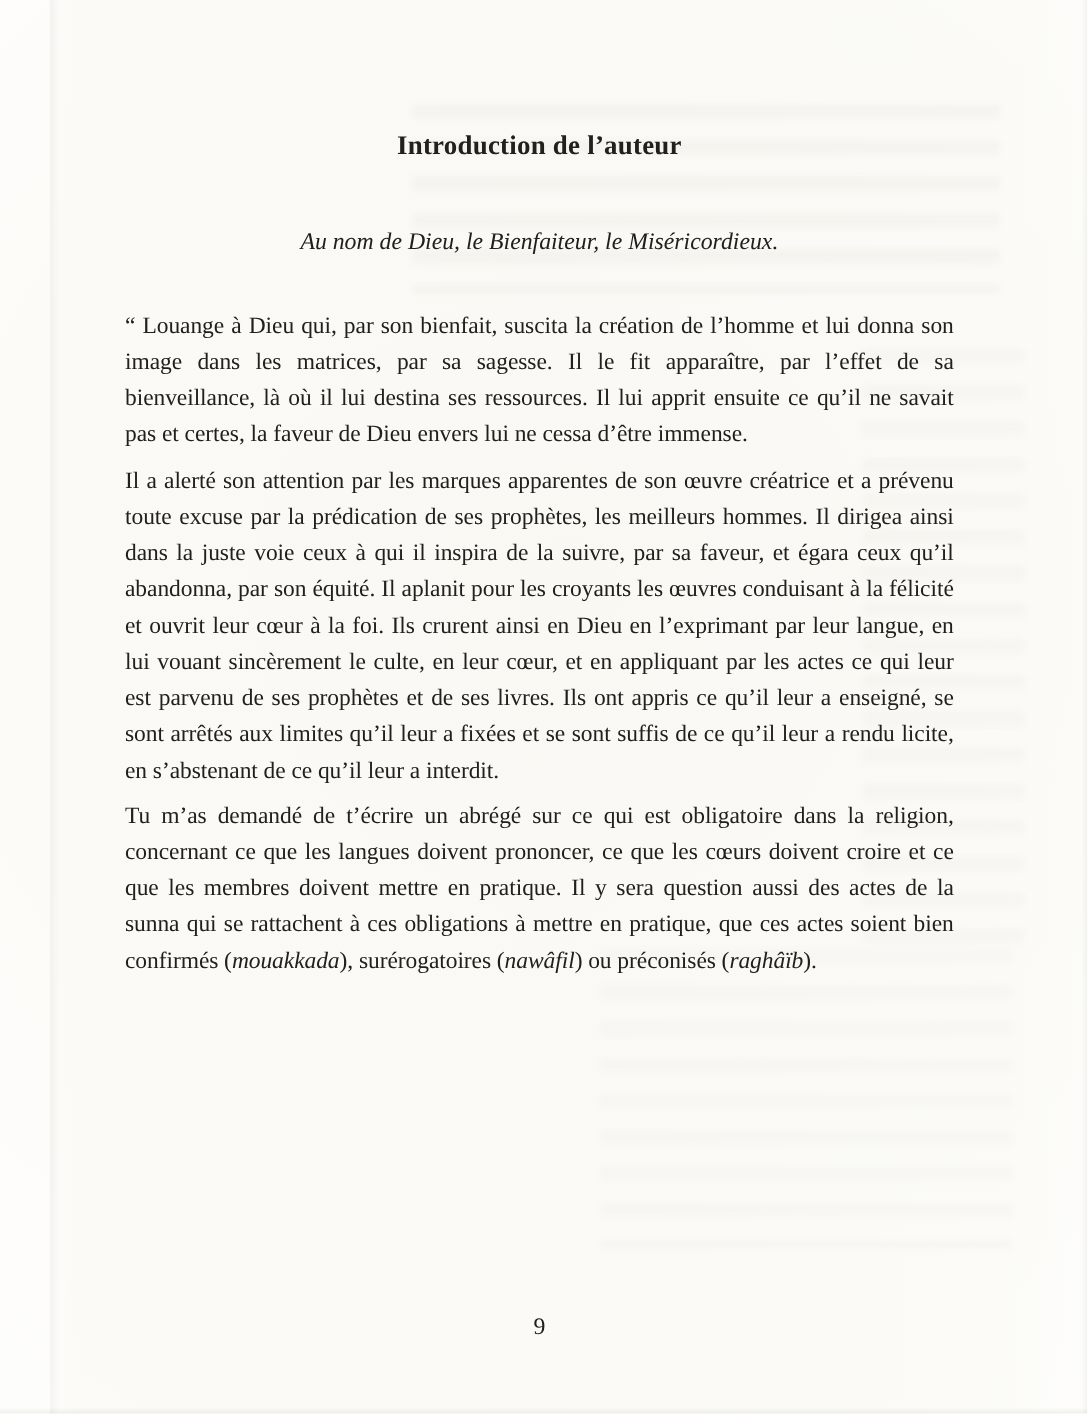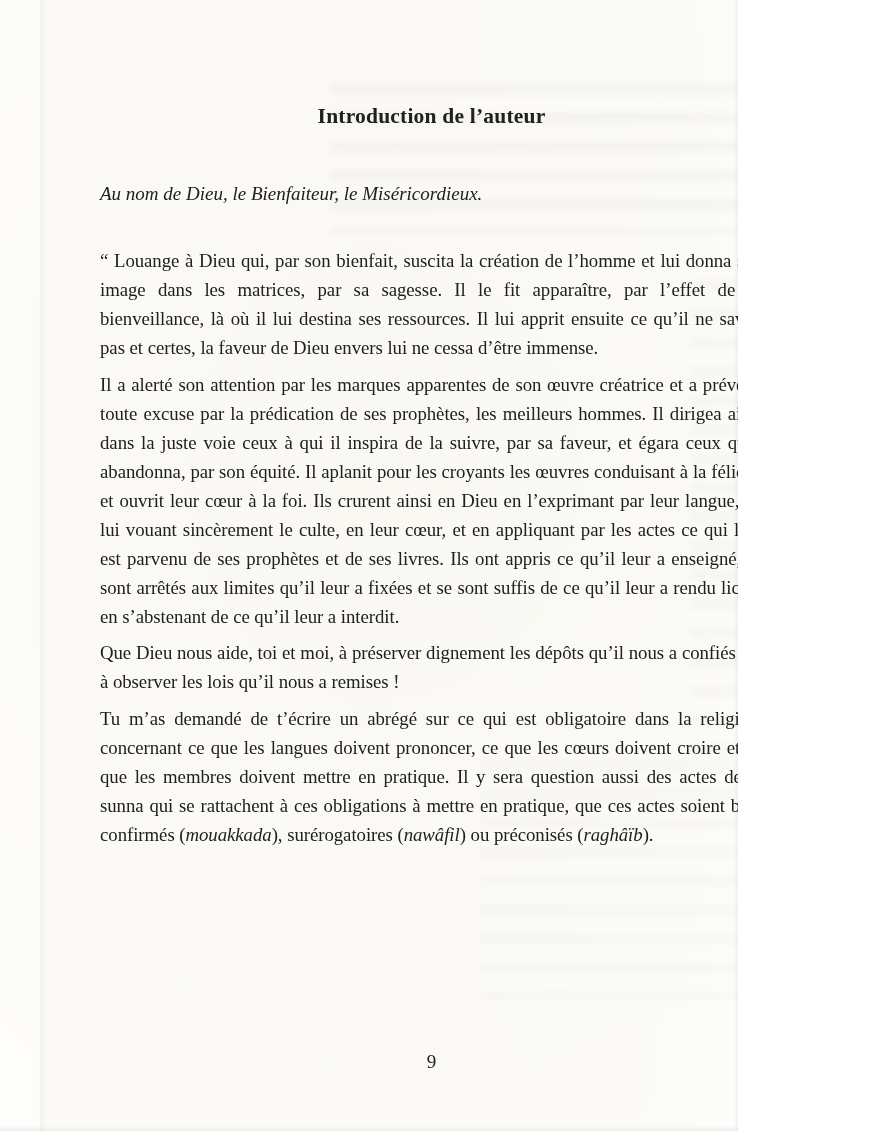--- a/index.html
+++ b/index.html
@@ -2,21 +2,21 @@
 <html><head>
 <meta charset="utf-8">
 <style>
   html, body {
     margin: 0;
     padding: 0;
     background: #ffffff;
   }
   .scan-page {
     position: relative;
-    width: 738px;
+    width: 870px;
     height: 1131px;
     overflow: hidden;
     background:
       radial-gradient(ellipse 120% 90% at 52% 42%, rgba(249,248,243,0.9) 0%, rgba(251,250,246,0.6) 60%, rgba(255,255,255,0) 100%),
       linear-gradient(90deg, #ffffff 0%, #ffffff 4.5%, #fcfbf8 7%, #fbfaf7 50%, #fcfcf9 93%, #ffffff 100%);
     font-family: "Liberation Serif", "DejaVu Serif", serif;
     color: var(--ink, #21201d);
   }
   
   .edge-left-seam {
@@ -58,21 +58,21 @@
     font-weight: bold;
     line-height: 32px;
     text-align: center;
     letter-spacing: 0.2px;
   }
   .epigraph {
     margin: 50px 0 40px 0;
     font-size: 19px;
     font-style: italic;
     line-height: 24px;
-    text-align: left;
+    text-align: center;
   }
   .body-paragraphs p {
     margin: 0 0 7.5px 0;
     font-size: 18.8px;
     line-height: 29px;
     text-align: justify;
     letter-spacing: -0.05px;
   }
   .body-paragraphs p:last-child { margin-bottom: 0; }
   .seg-italic { font-style: italic; }
@@ -113,20 +113,19 @@
   <div class="edge-right"></div>
 
   <div class="text-block">
     <h1 class="doc-title">Introduction de l’auteur</h1>
 
     <div class="epigraph">Au nom de Dieu, le Bienfaiteur, le Miséricordieux.</div>
 
     <div class="body-paragraphs">
         <p><span class="seg-normal">“ Louange à Dieu qui, par son bienfait, suscita la création de l’homme et lui donna son image dans les matrices, par sa sagesse. Il le fit apparaître, par l’effet de sa bienveillance, là où il lui destina ses ressources. Il lui apprit ensuite ce qu’il ne savait pas et certes, la faveur de Dieu envers lui ne cessa d’être immense.</span></p>
         <p><span class="seg-normal">Il a alerté son attention par les marques apparentes de son œuvre créatrice et a prévenu toute excuse par la prédication de ses prophètes, les meilleurs hommes. Il dirigea ainsi dans la juste voie ceux à qui il inspira de la suivre, par sa faveur, et égara ceux qu’il abandonna, par son équité. Il aplanit pour les croyants les œuvres conduisant à la félicité et ouvrit leur cœur à la foi. Ils crurent ainsi en Dieu en l’exprimant par leur langue, en lui vouant sincèrement le culte, en leur cœur, et en appliquant par les actes ce qui leur est parvenu de ses prophètes et de ses livres. Ils ont appris ce qu’il leur a enseigné, se sont arrêtés aux limites qu’il leur a fixées et se sont suffis de ce qu’il leur a rendu licite, en s’abstenant de ce qu’il leur a interdit.</span></p>
-        <p><span class="seg-normal">Que Dieu nous aide, toi et moi, à préserver dignement les dépôts qu’il nous a confiés</span><sup>1</sup><span class="seg-normal"> et à observer les lois qu’il nous a remises !</span></p>
         <p><span class="seg-normal">Tu m’as demandé de t’écrire un abrégé sur ce qui est obligatoire dans la religion, concernant ce que les langues doivent prononcer, ce que les cœurs doivent croire et ce que les membres doivent mettre en pratique. Il y sera question aussi des actes de la sunna qui se rattachent à ces obligations à mettre en pratique, que ces actes soient bien confirmés (</span><span class="seg-italic">mouakkada</span><span class="seg-normal">), surérogatoires (</span><span class="seg-italic">nawâfil</span><span class="seg-normal">) ou préconisés (</span><span class="seg-italic">raghâïb</span><span class="seg-normal">).</span></p>
       </div>
   </div>
 
   <div class="page-number">9</div>
 
 </div>
 
 </body></html>

